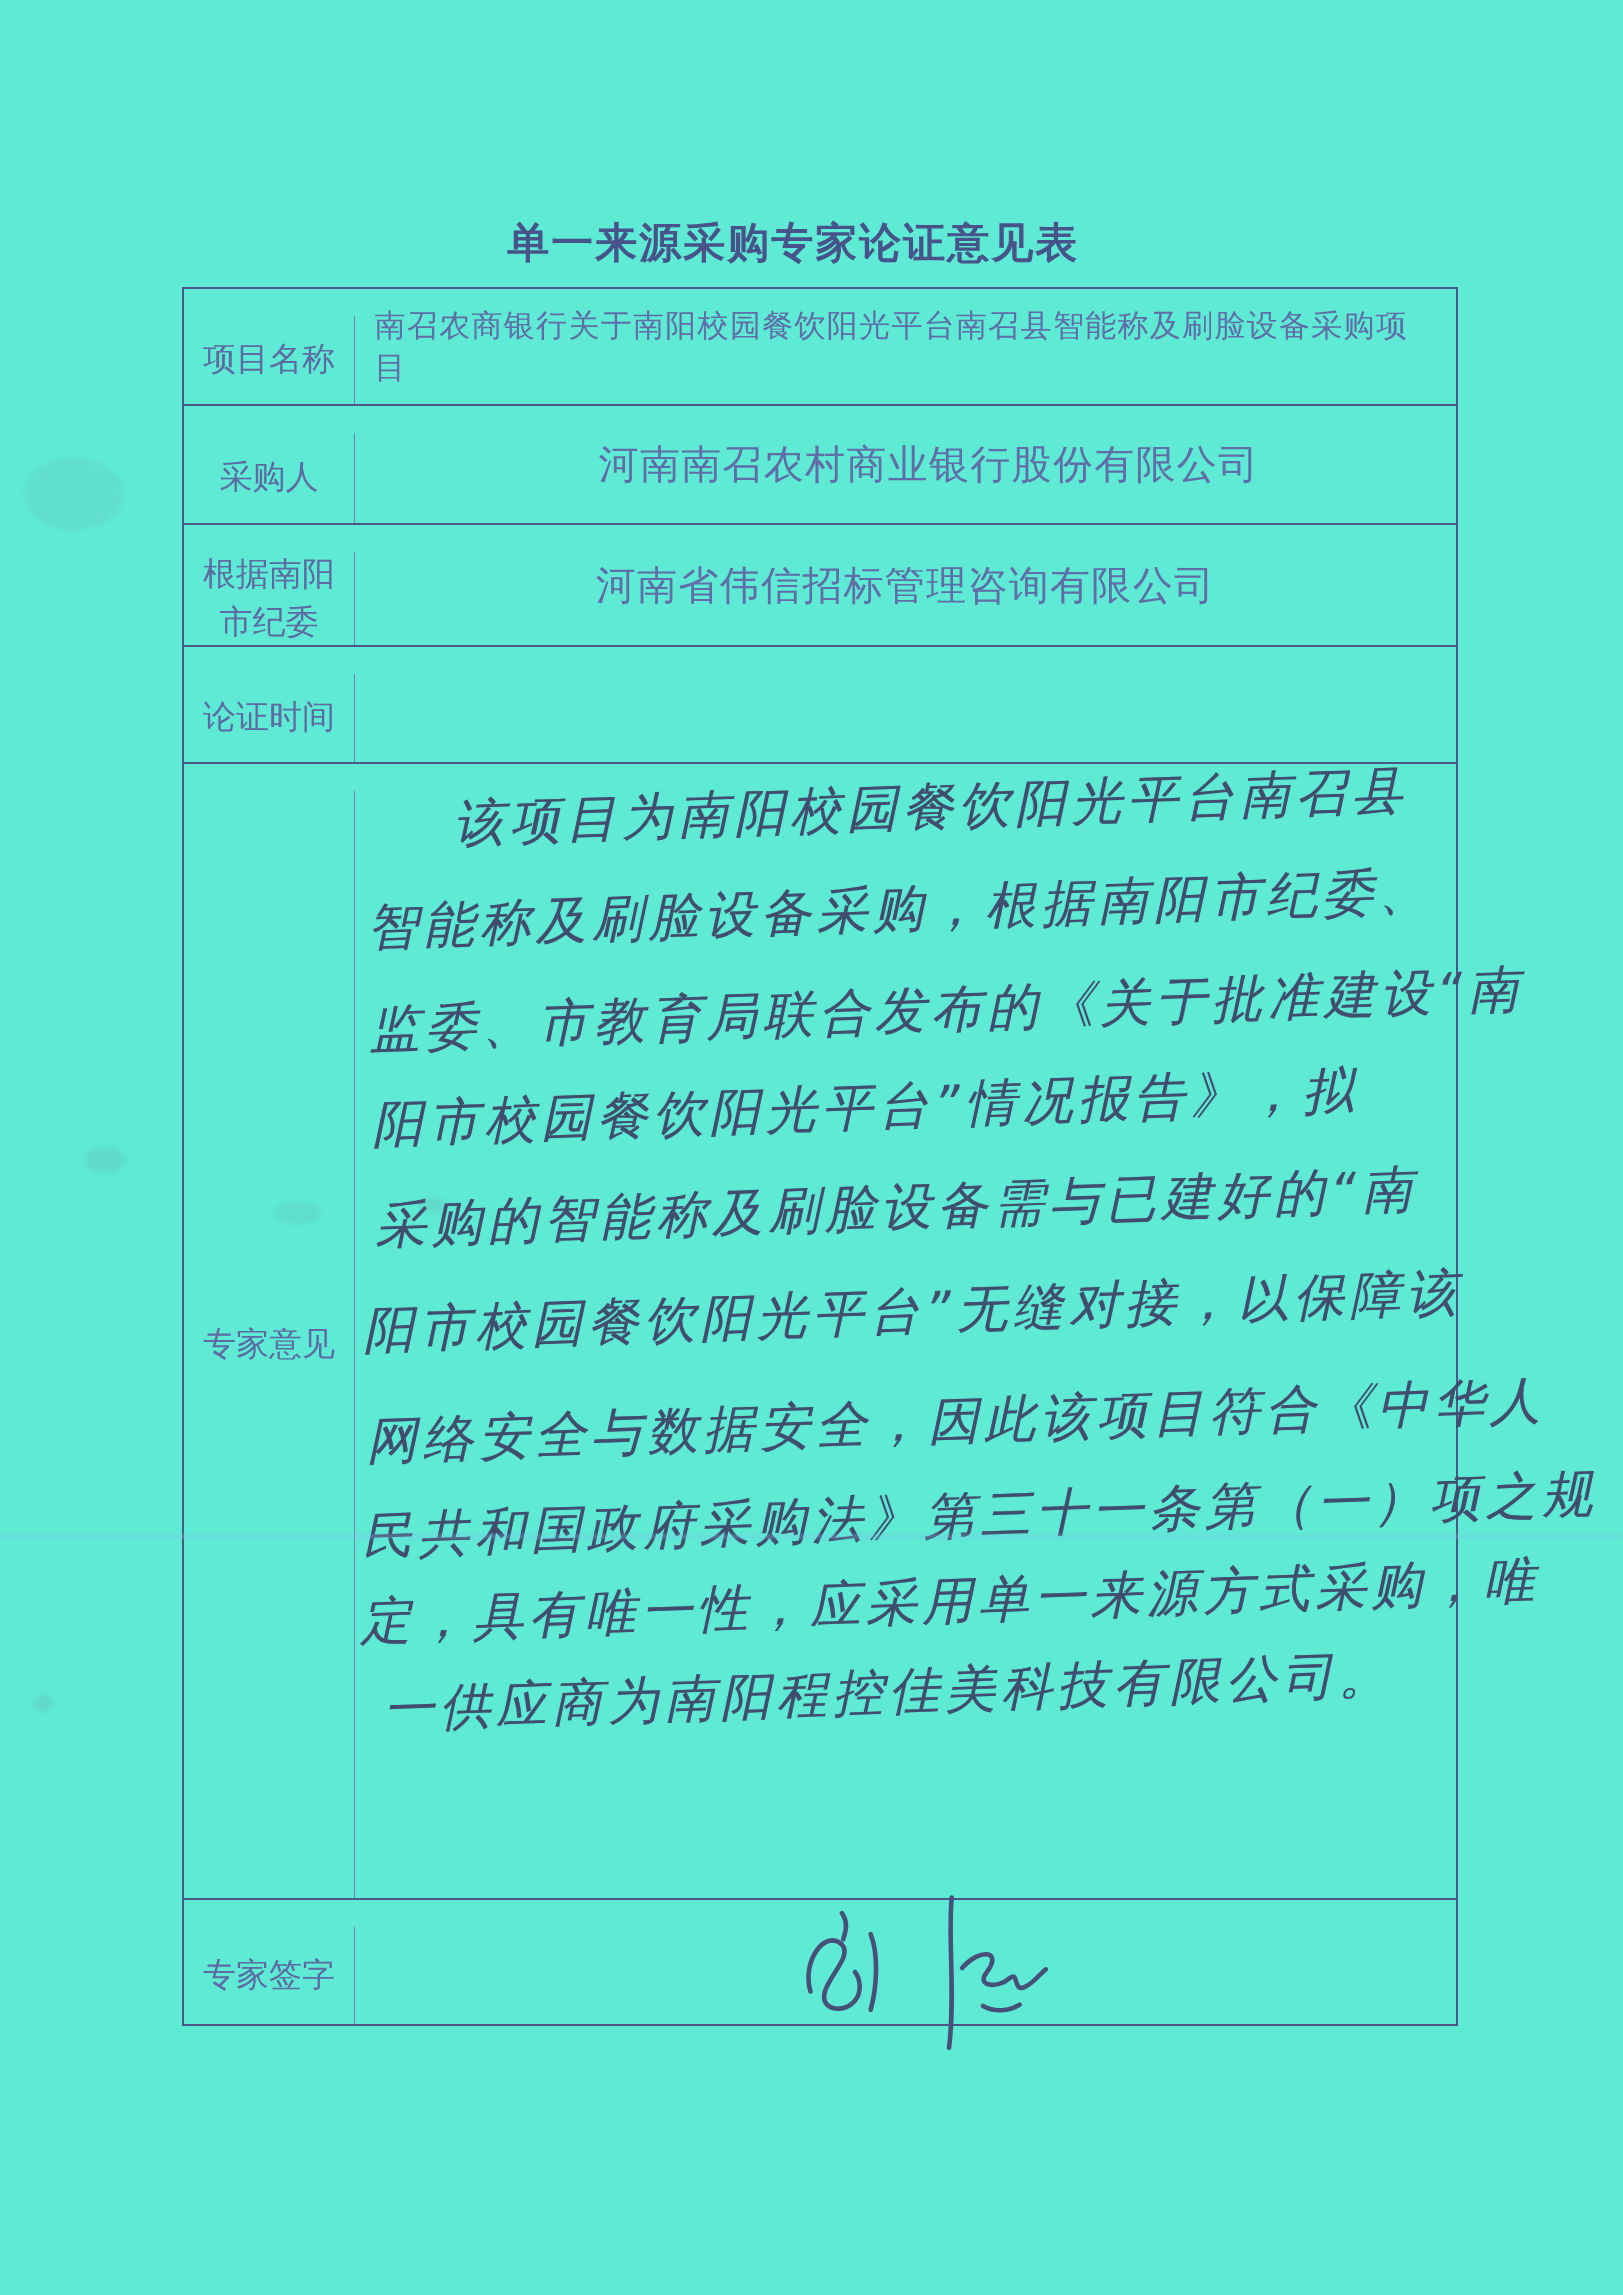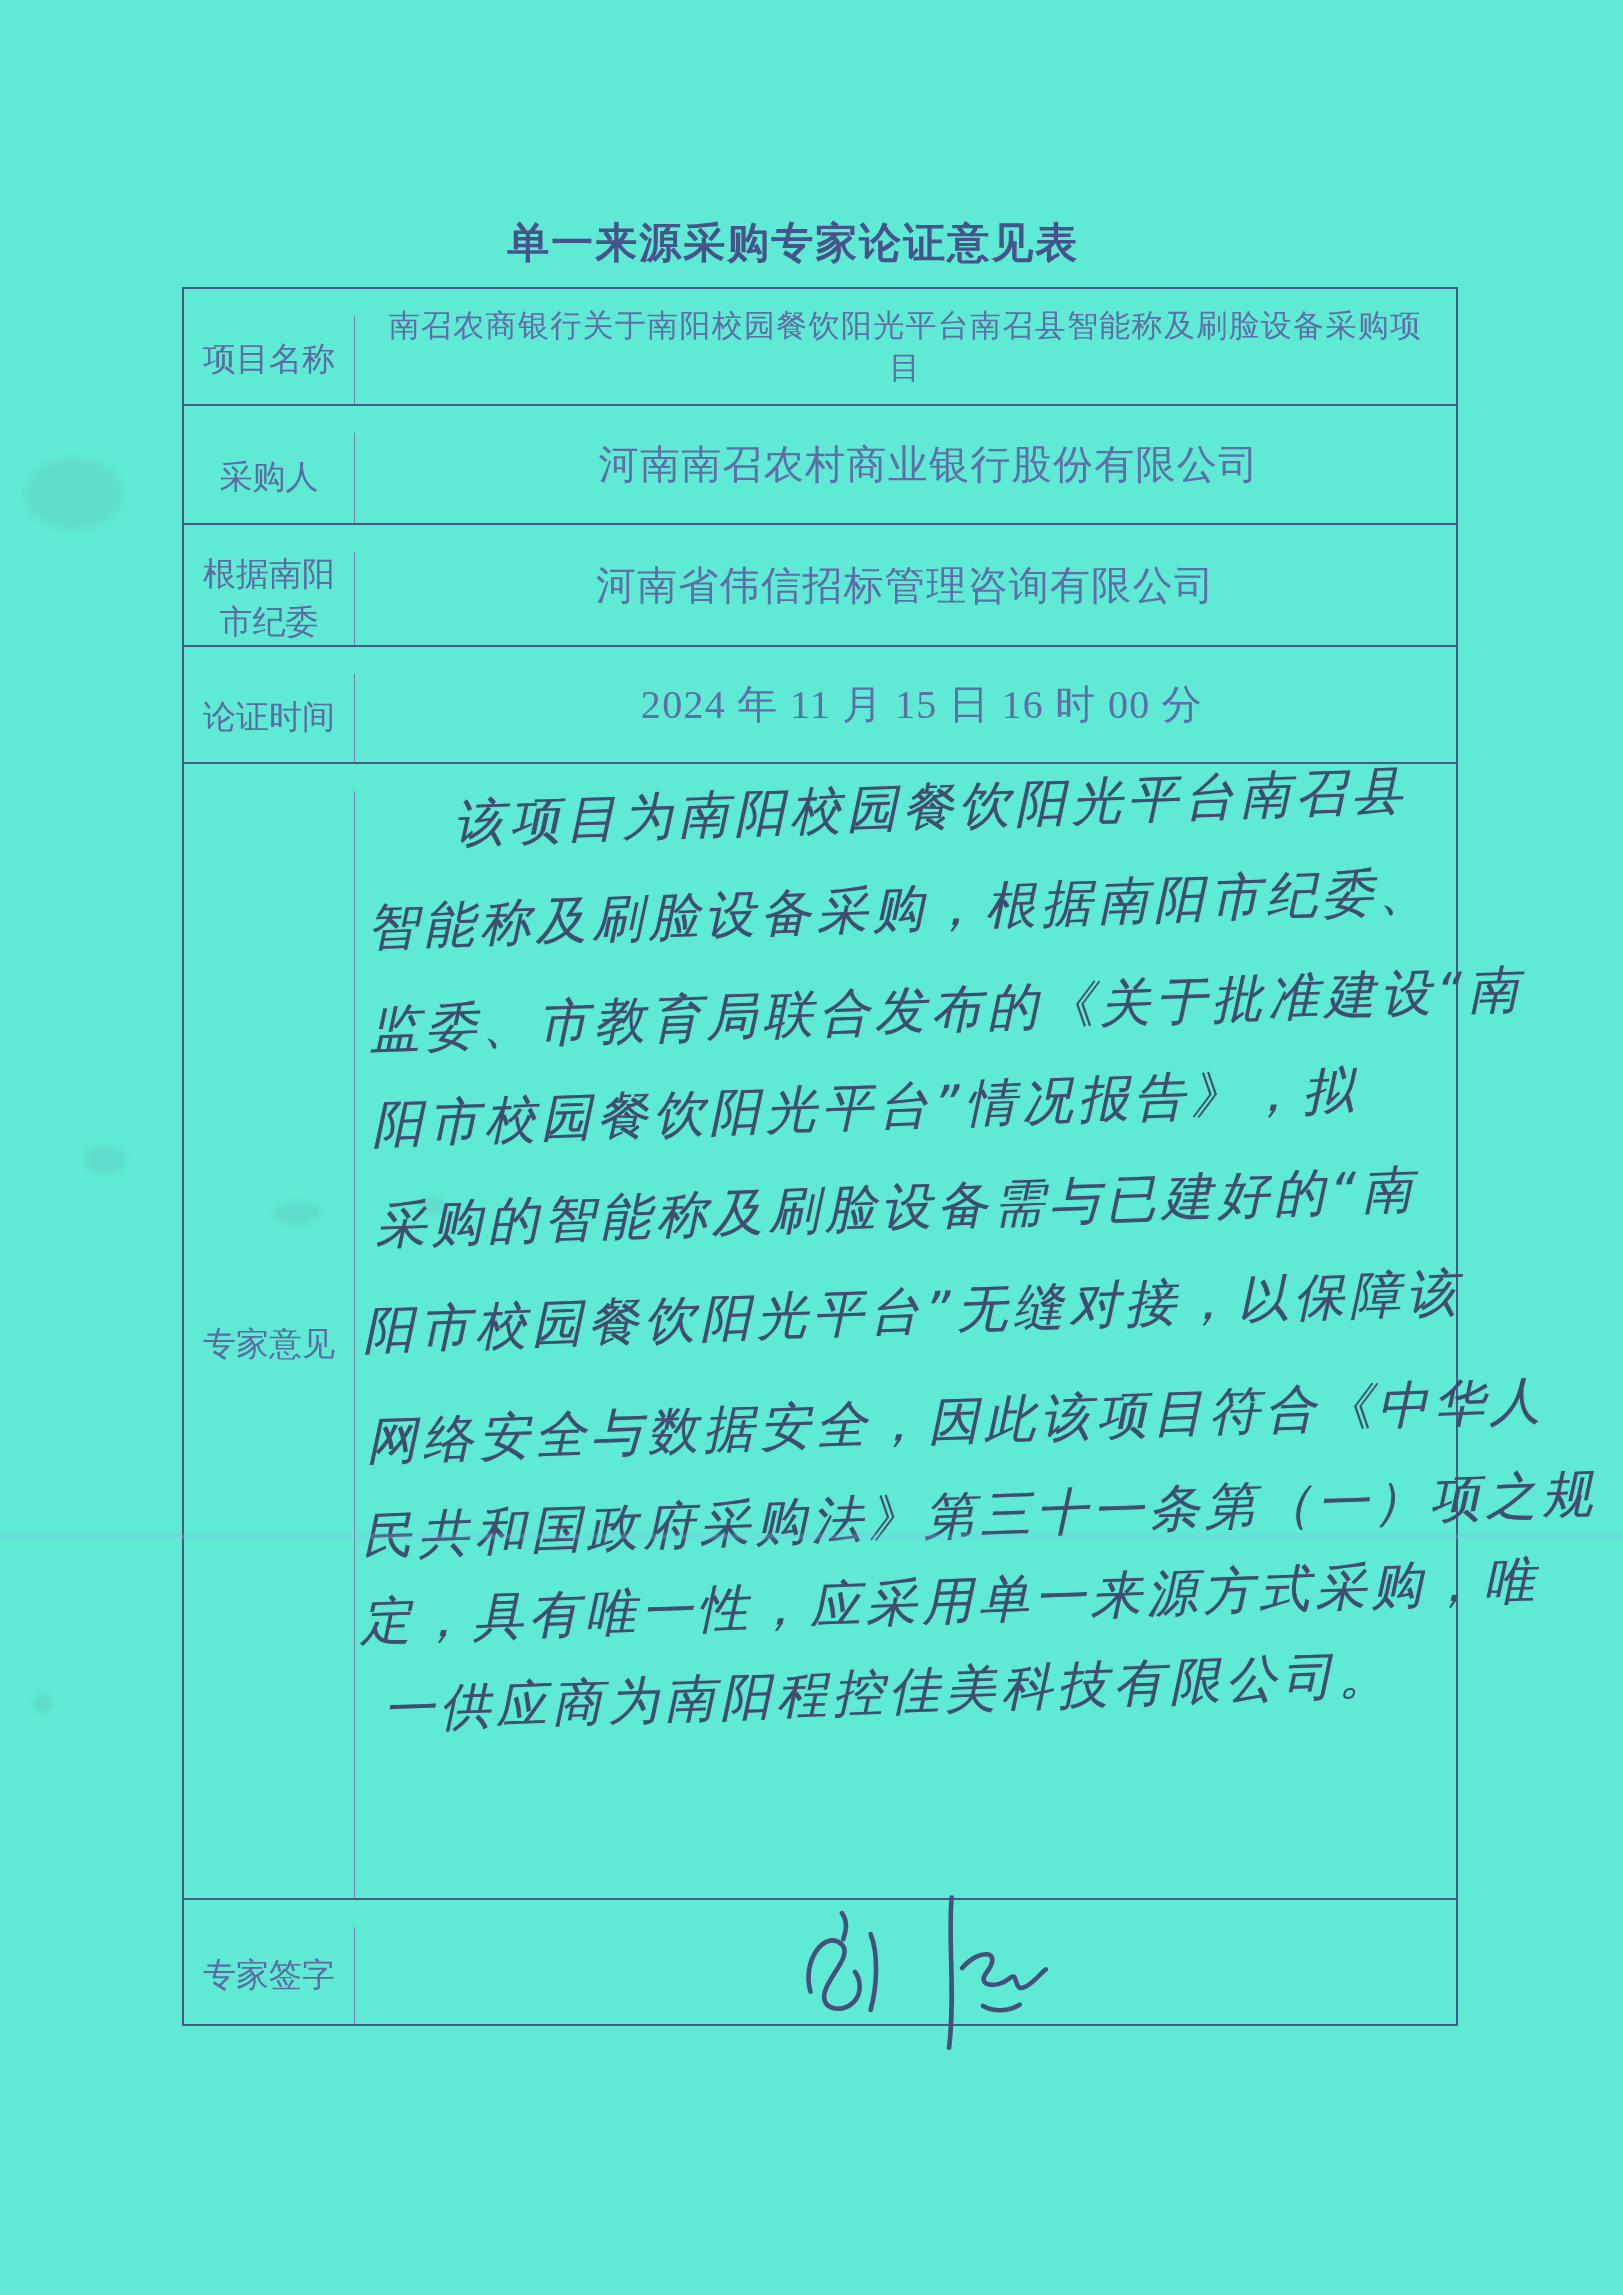--- a/index.html
+++ b/index.html
@@ -46,21 +46,21 @@
     text-align:center;
     padding:0 15.7px;
     font-size:33px;line-height:1.45;
     color:#5c6ba2;
     margin-top:27px;
   }
   .val{
     flex:1;
     position:relative;
     display:flex;align-items:center;justify-content:center;
-    text-align:center;
+    text-align:left;
     font-size:31px;
     color:#5f6ea6;
     padding:0 19.6px;
     box-sizing:border-box;
     letter-spacing:1.3px;
   }
   .val.big{font-size:40px;}
   
   .val.opinion{display:block;padding:0;overflow:visible;}
   .hand-line{
@@ -109,21 +109,20 @@
       <div class="val big">河南南召农村商业银行股份有限公司</div>
     </div>
 
     <div class="row r3">
       <div class="lbl">根据南阳市纪委</div>
       <div class="val big">河南省伟信招标管理咨询有限公司</div>
     </div>
 
     <div class="row r4">
       <div class="lbl">论证时间</div>
-      <div class="val big">2024 年 11 月 15 日 16 时 00 分</div>
     </div>
 
     <div class="row r5">
       <div class="lbl">专家意见</div>
       <div class="val opinion">
         <div class="hand-line" style="left:98px;top:25.5px;">该项目为南阳校园餐饮阳光平台南召县</div>
         <div class="hand-line" style="left:11.8px;top:130px;">智能称及刷脸设备采购，根据南阳市纪委、</div>
         <div class="hand-line" style="left:14.4px;top:232px;">监委、市教育局联合发布的《关于批准建设“南</div>
         <div class="hand-line" style="left:17px;top:327px;">阳市校园餐饮阳光平台”情况报告》，拟</div>
         <div class="hand-line" style="left:19.6px;top:428px;">采购的智能称及刷脸设备需与已建好的“南</div>

